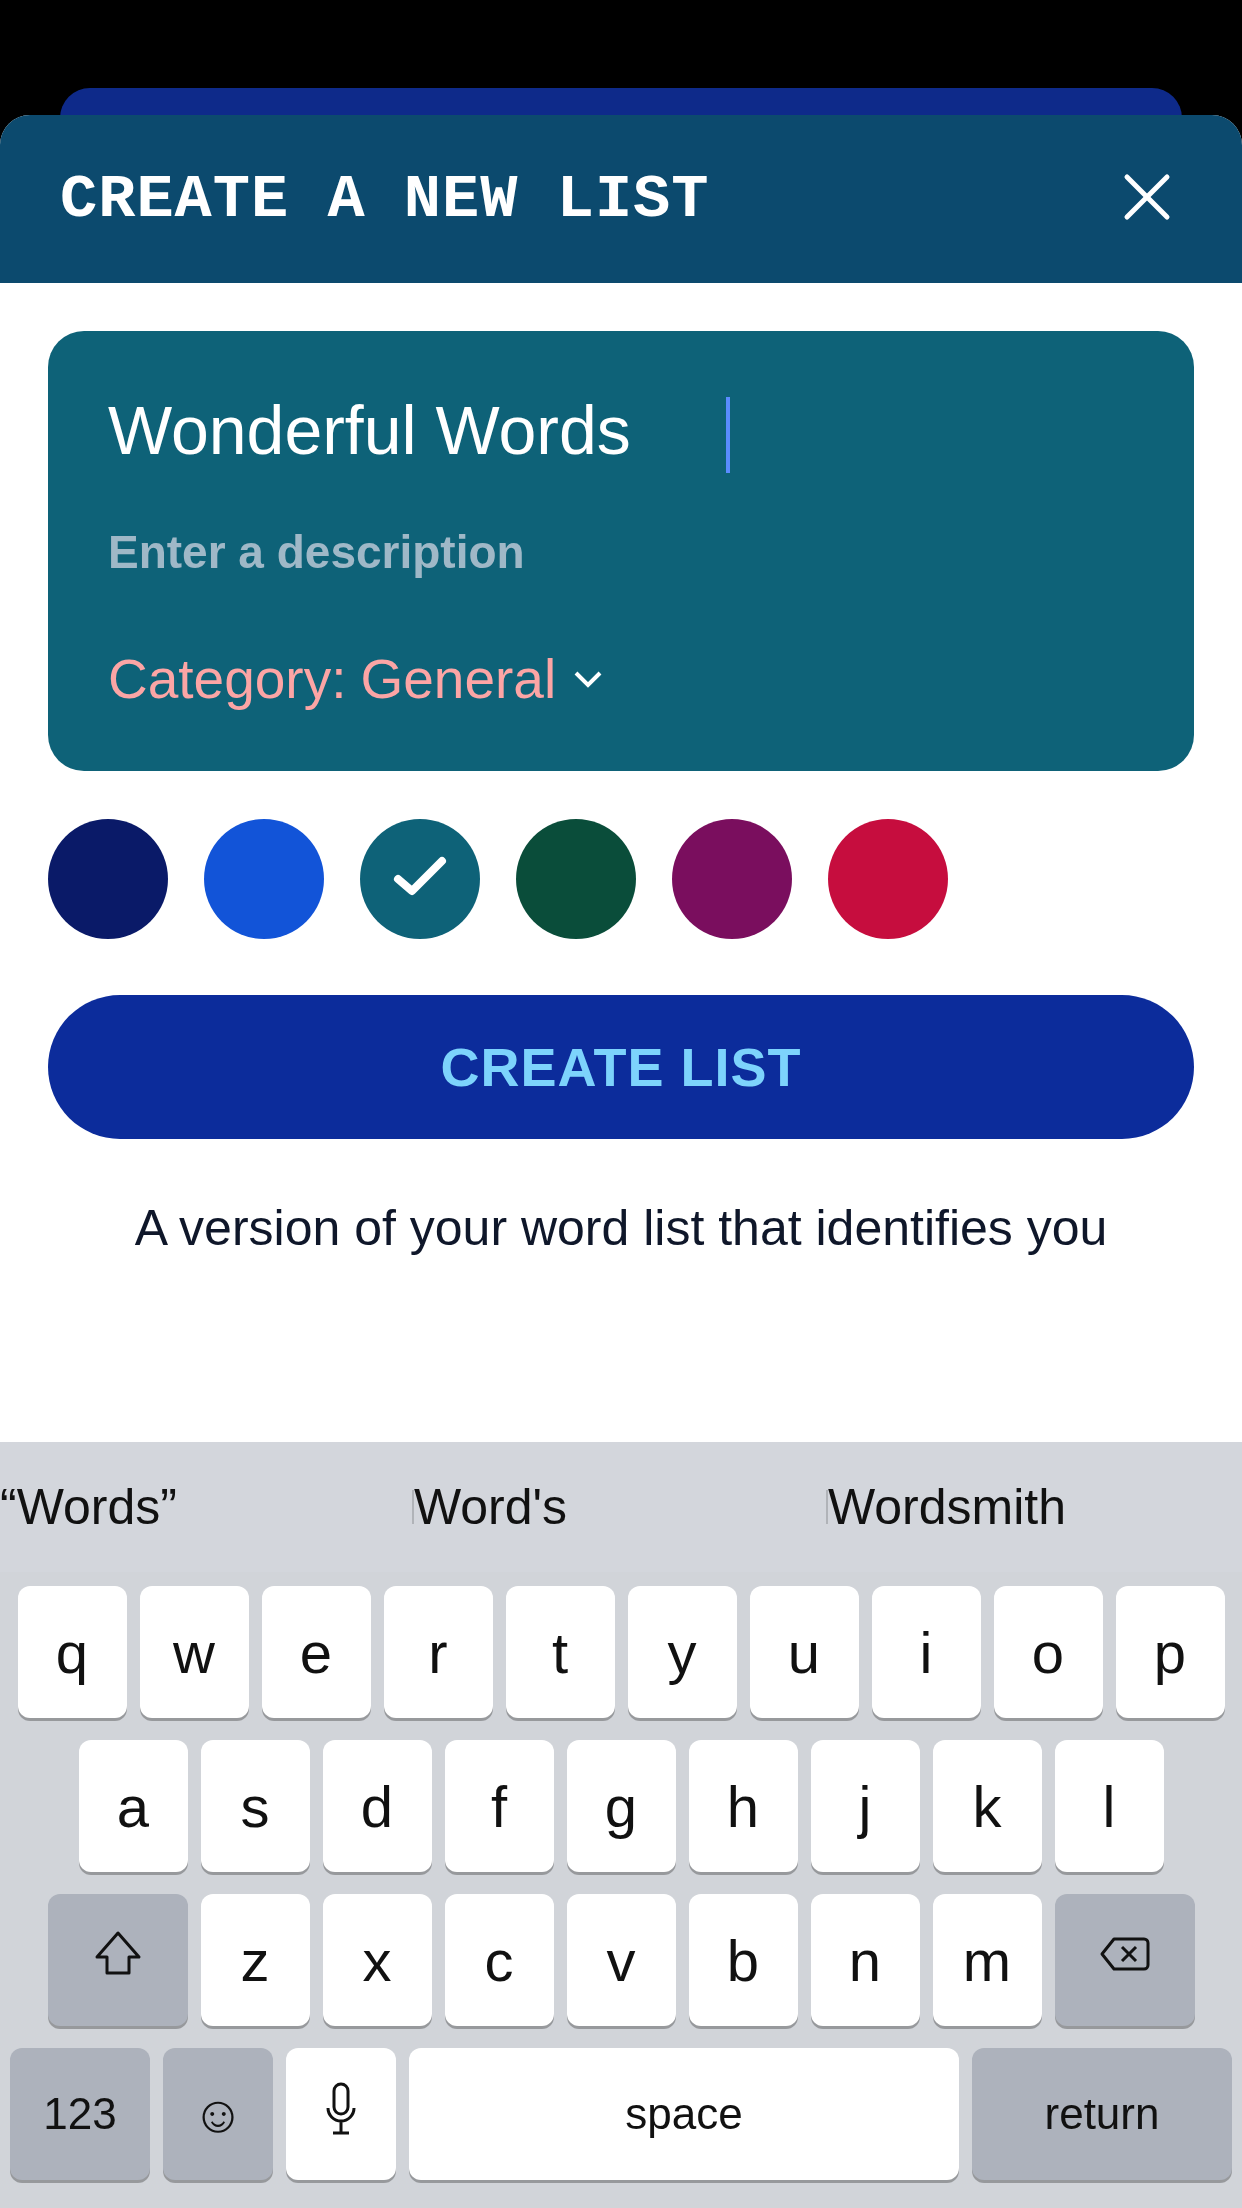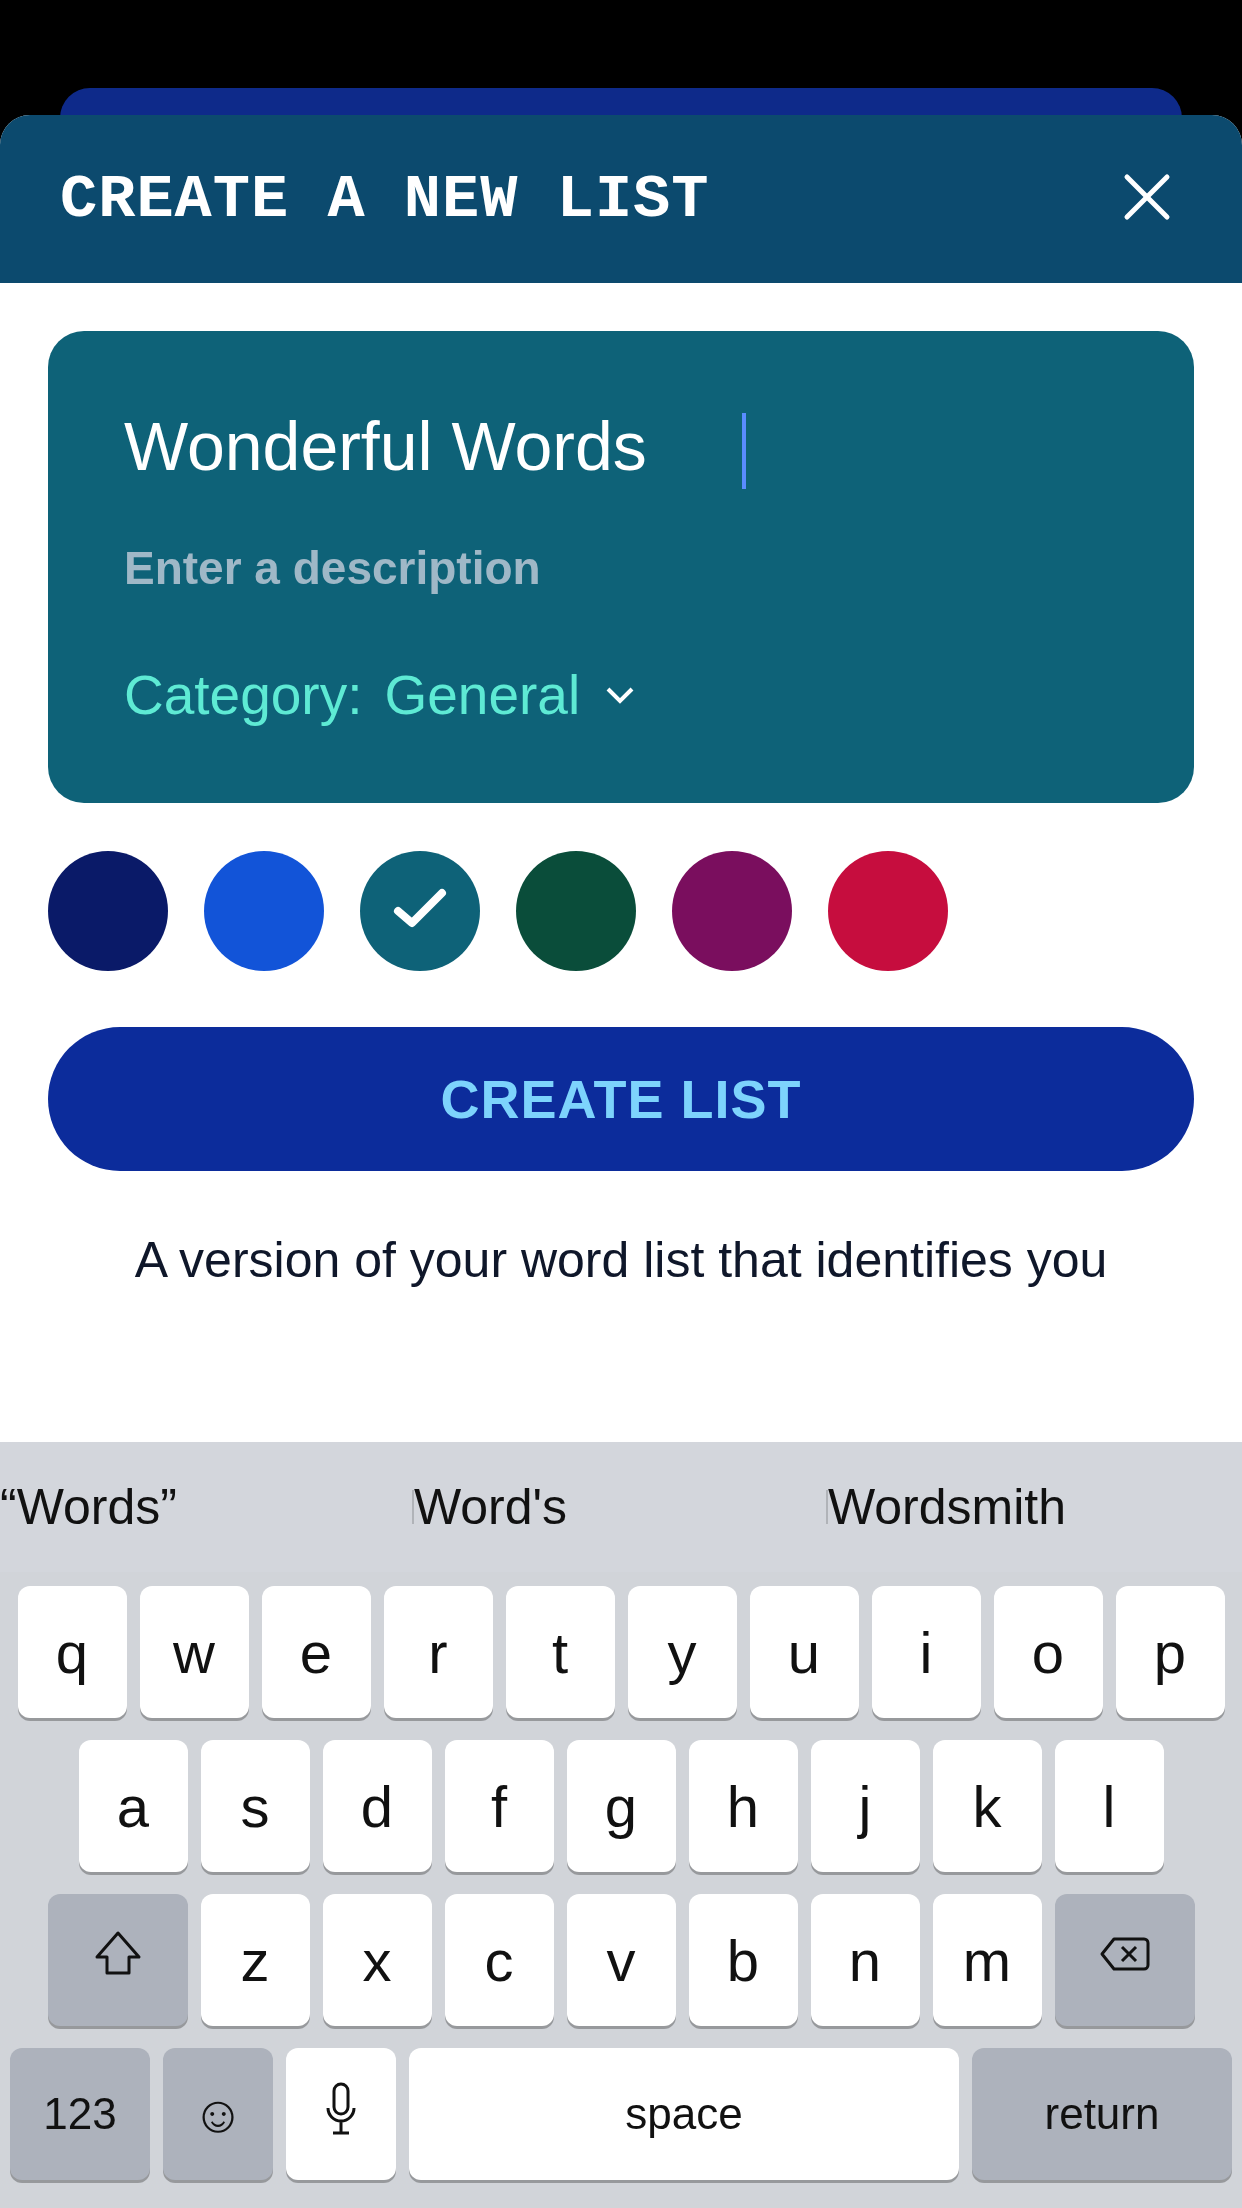--- a/index.html
+++ b/index.html
@@ -63,21 +63,21 @@
       stroke-linecap: round;
     }
     .content {
       padding: 48px;
       flex: 1;
       overflow: hidden;
     }
     .form-card {
       background: #0e6278;
       border-radius: 36px;
-      padding: 76px;
+      padding: 60px;
     }
     .title-input {
       background: transparent;
       border: none;
       color: #fff;
       font-size: 68px;
       font-weight: 400;
       width: 100%;
       outline: none;
       margin-bottom: 56px;
@@ -95,26 +95,26 @@
       top: 6px;
       left: 618px;
     }
     .desc-input {
       color: #9fb8c7;
       font-size: 46px;
       font-weight: 700;
       margin-bottom: 68px;
     }
     .category-row {
-      color: #5eead4;
+      color: #fca5a5;
       font-size: 55px;
       font-weight: 400;
       display: flex;
       align-items: center;
-      gap: 22px;
+      gap: 14px;
     }
     .chevron-icon {
       display: inline-flex;
     }
     .chevron-icon svg {
       width: 36px;
       height: 36px;
       stroke: #fff;
       stroke-width: 4;
       fill: none;

